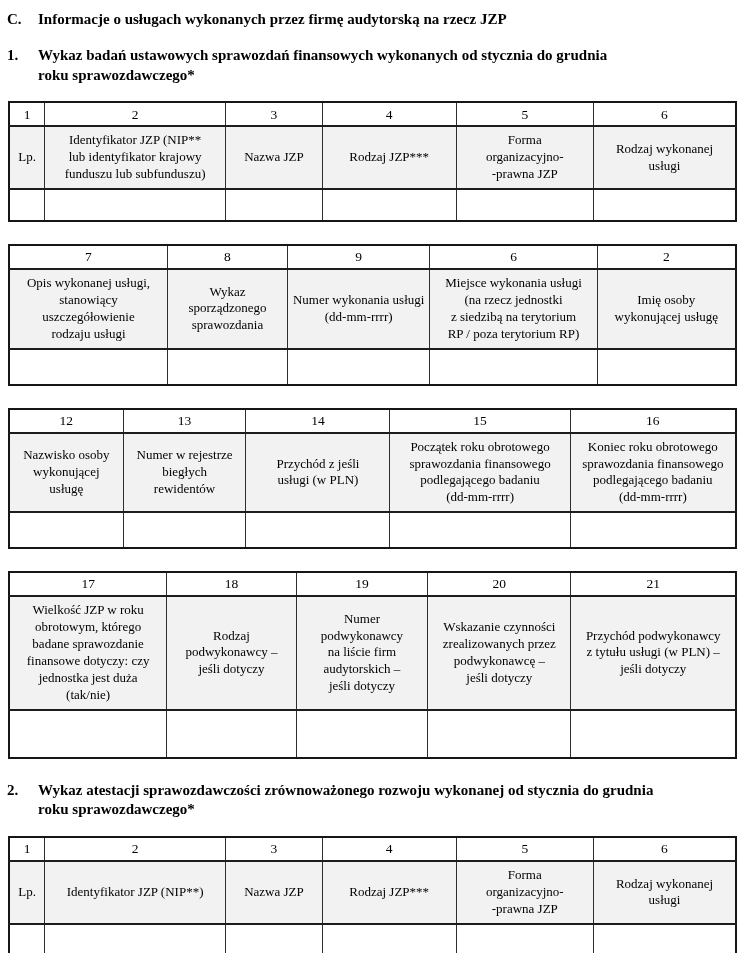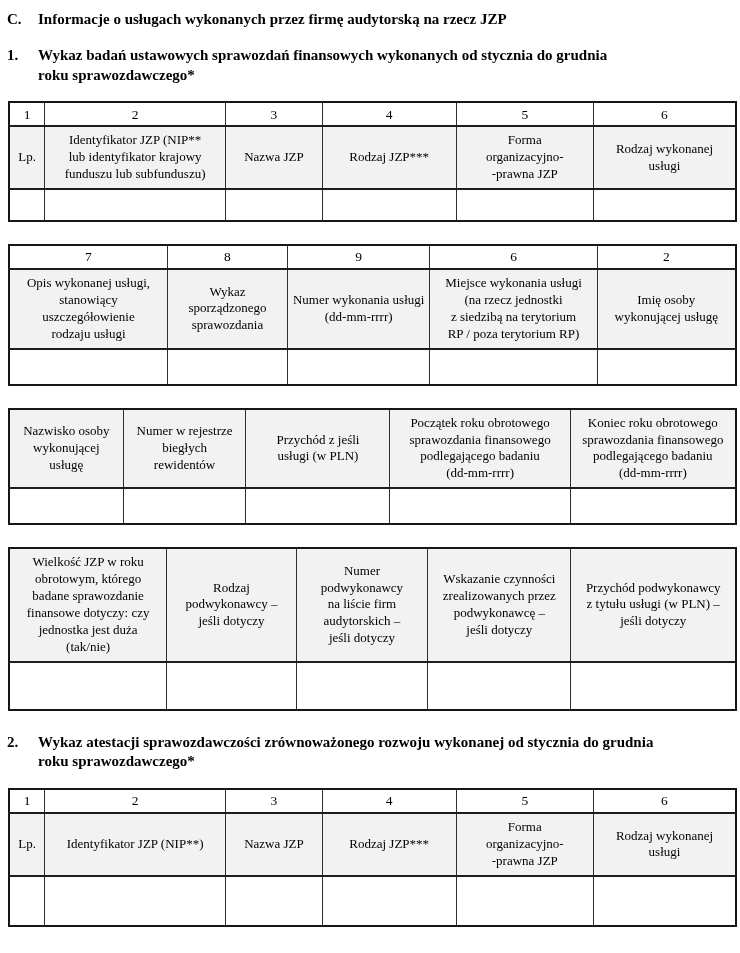--- a/index.html
+++ b/index.html
@@ -156,20 +156,27 @@
 
 <table>
   <colgroup>
     <col style="width:15.7%">
       <col style="width:16.9%">
       <col style="width:19.8%">
     <col style="width:24.8%">
       <col style="width:22.8%">
   </colgroup>
   <tbody>
+      <tr class="nums">
+    <td>12</td>
+    <td>13</td>
+    <td>14</td>
+    <td>15</td>
+    <td>16</td>
+  </tr>
   <tr class="heads">
     <td>Nazwisko osoby
 wykonującej
 usługę</td>
     <td>Numer w rejestrze
 biegłych
 rewidentów</td>
     <td>Przychód z jeśli
 usługi (w PLN)</td>
     <td>Początek roku obrotowego
@@ -193,20 +200,27 @@
 
 <table>
   <colgroup>
     <col style="width:21.7%">
       <col style="width:17.8%">
       <col style="width:18.1%">
     <col style="width:19.7%">
       <col style="width:22.7%">
   </colgroup>
   <tbody>
+      <tr class="nums">
+    <td>17</td>
+    <td>18</td>
+    <td>19</td>
+    <td>20</td>
+    <td>21</td>
+  </tr>
   <tr class="heads">
     <td>Wielkość JZP w roku
 obrotowym, którego
 badane sprawozdanie
 finansowe dotyczy: czy
 jednostka jest duża
 (tak/nie)</td>
     <td>Rodzaj
 podwykonawcy –
 jeśli dotyczy</td>

